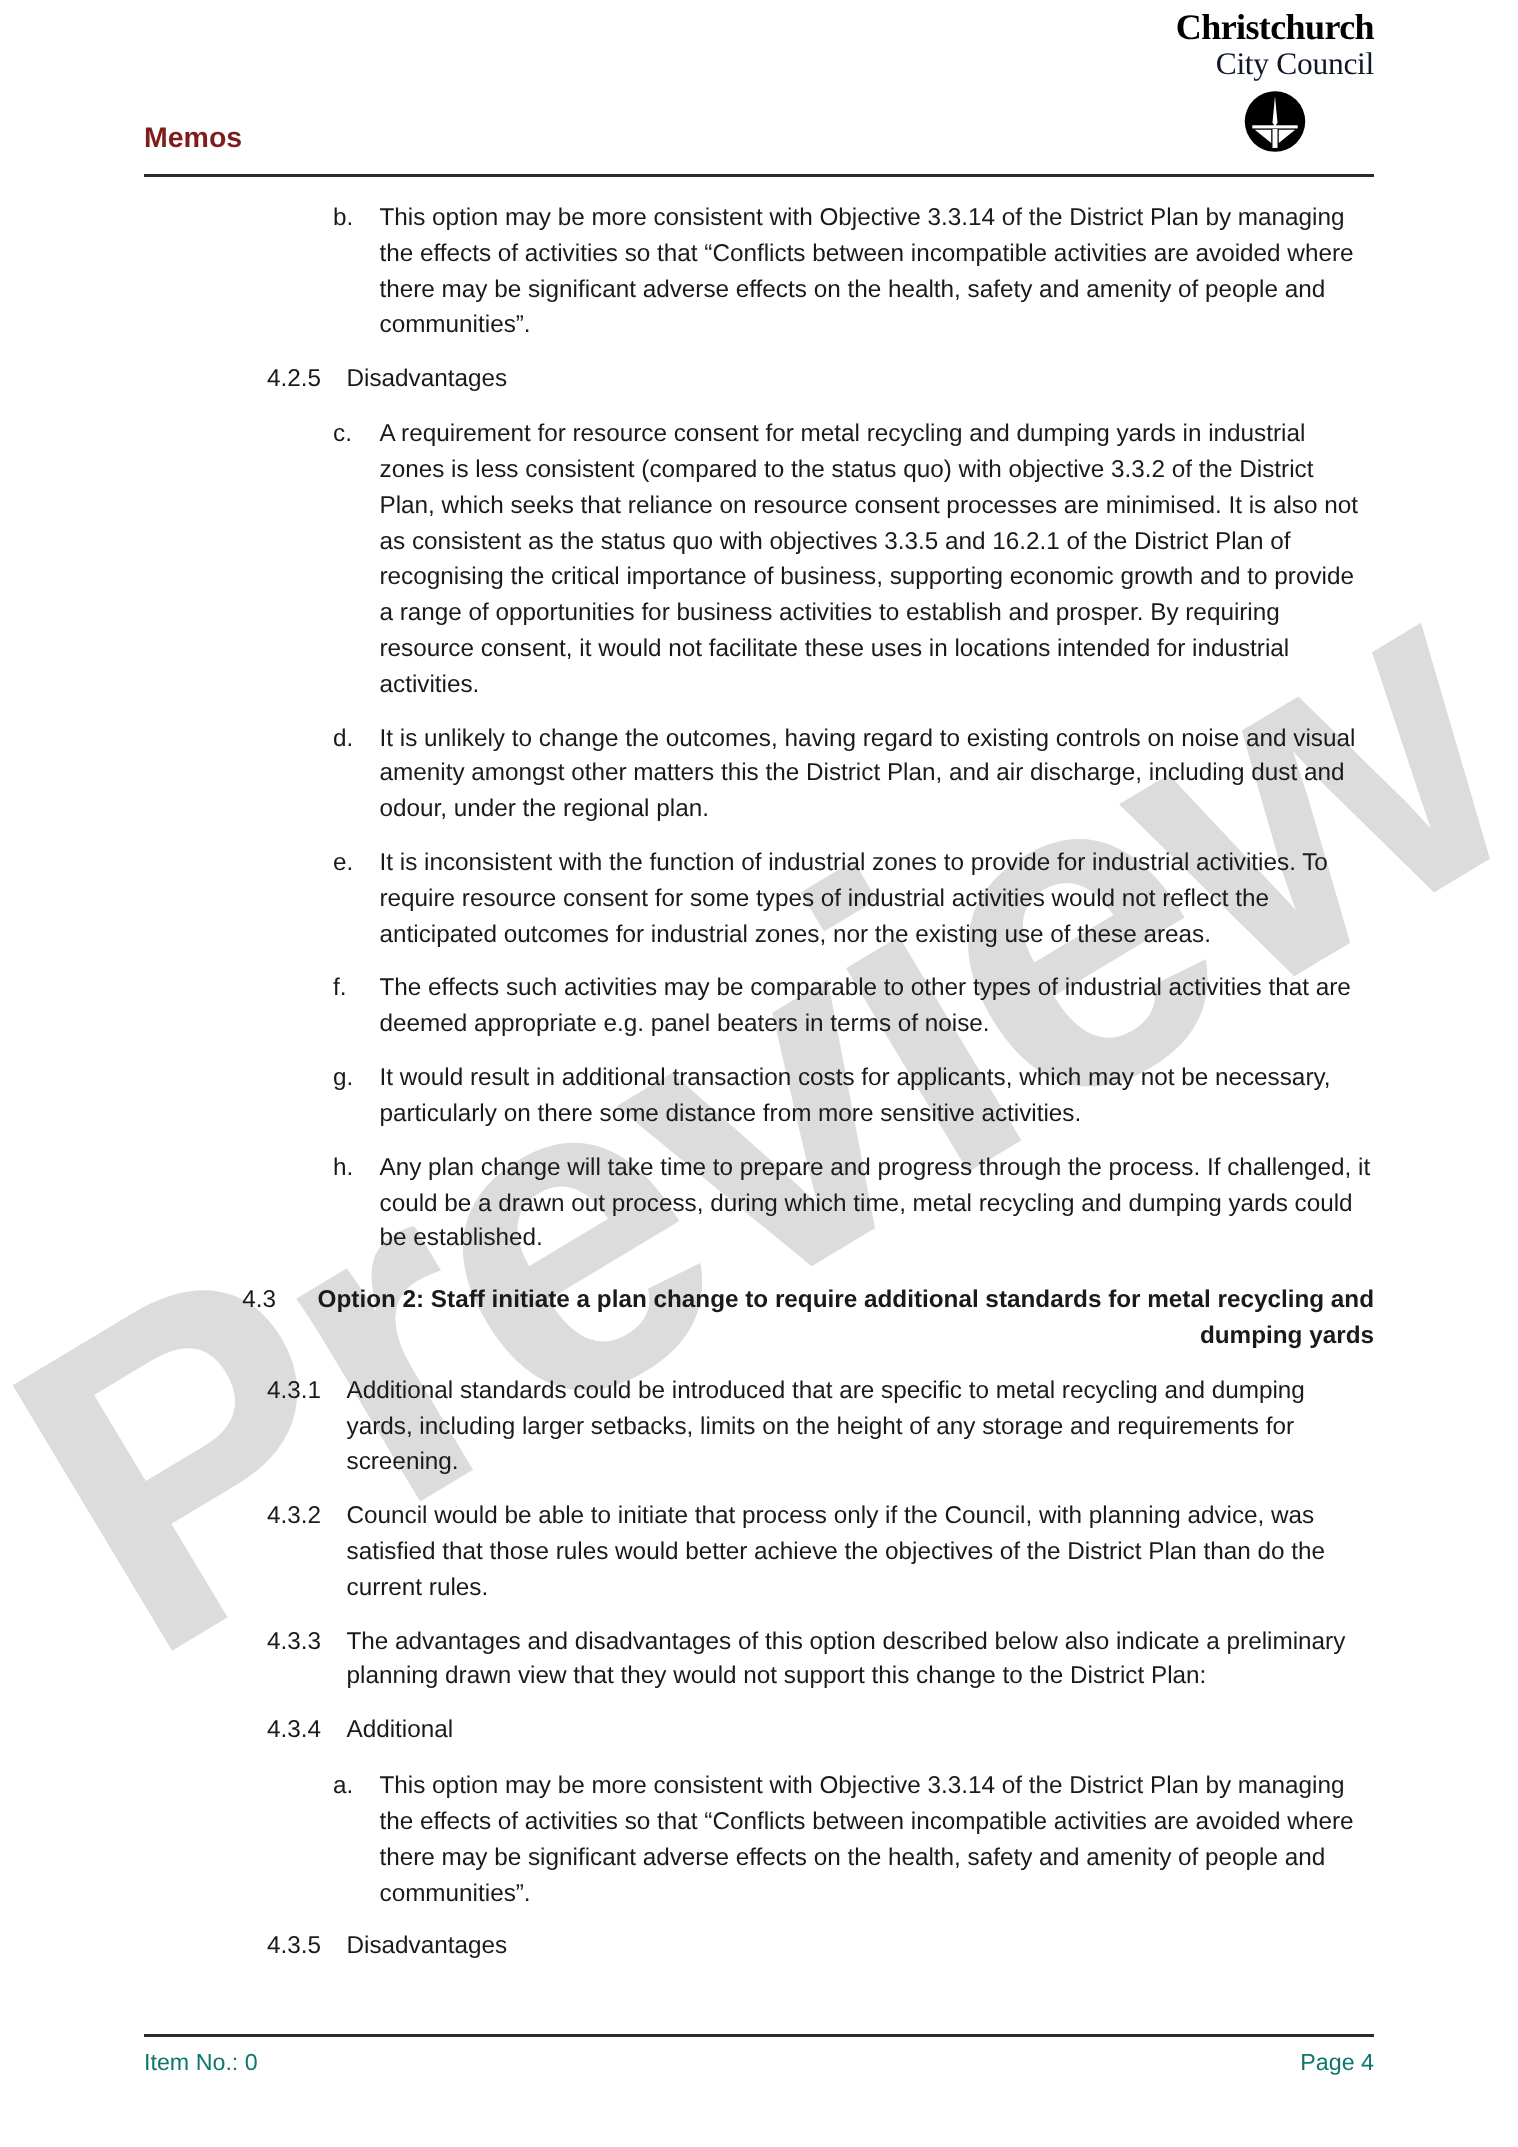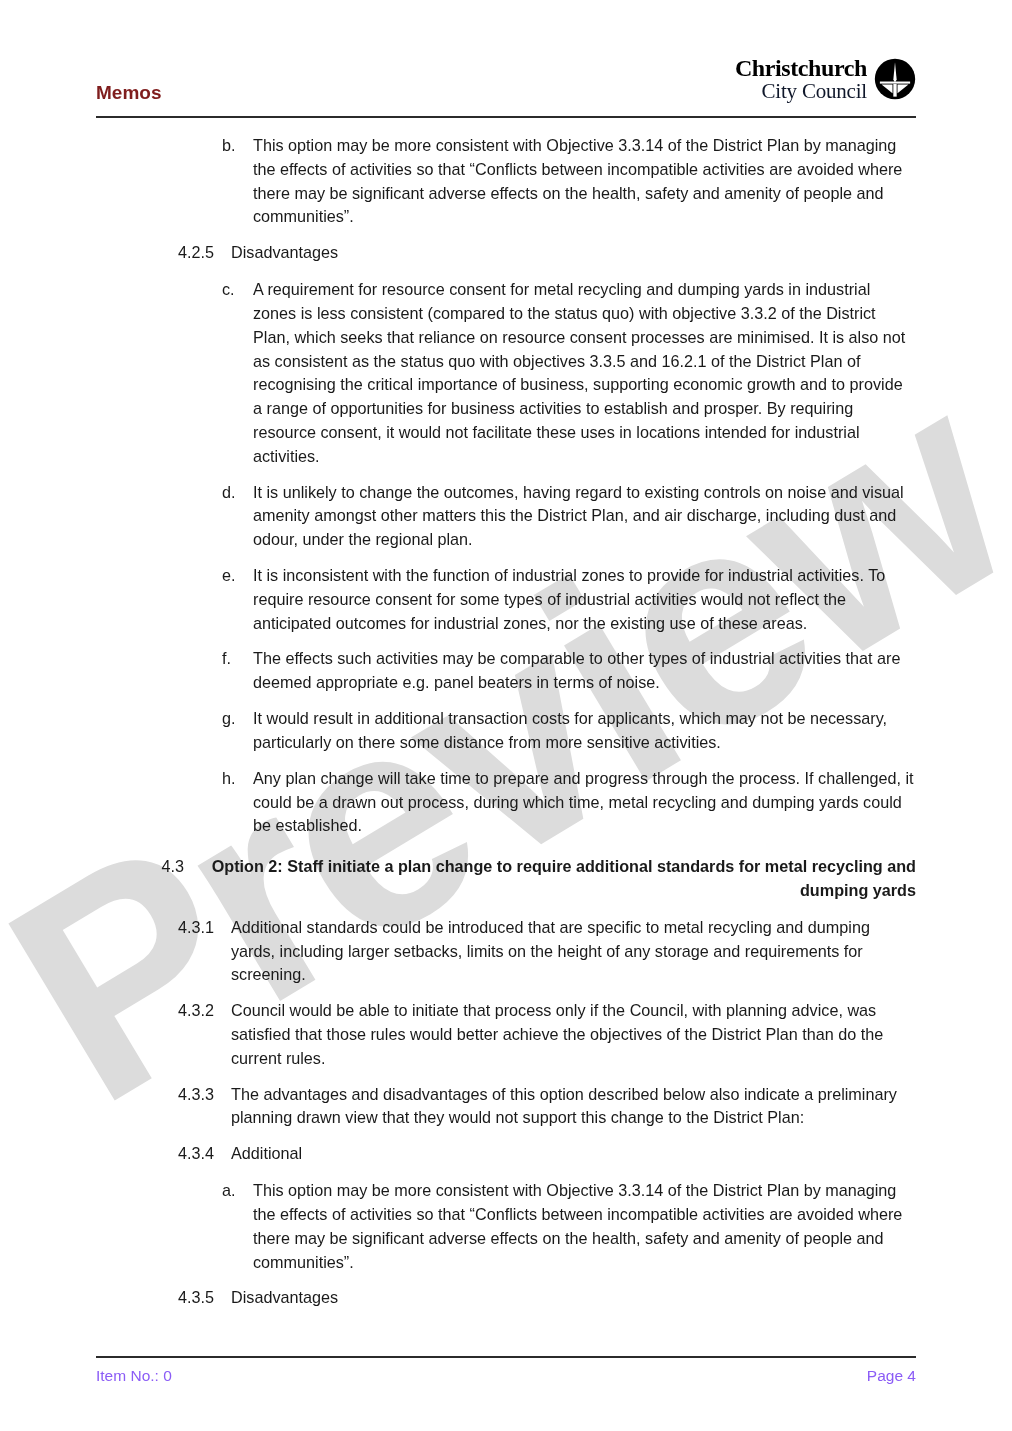--- a/index.html
+++ b/index.html
@@ -69,20 +69,21 @@
     font-size: 19px;
     font-weight: 700;
     color: #7f1d1d;
     letter-spacing: 0px;
     line-height: 1;
   }
   .brand {
     display: flex;
     align-items: center;
     gap: 7px;
+    flex-direction: column;
   }
   .brand-words {
     text-align: right;
     line-height: 1.02;
     font-family: "Liberation Serif", serif;
   }
   .brand-line1 {
     font-size: 24px;
     font-weight: 700;
     color: #000000;
@@ -177,21 +178,21 @@
   .footer-rule {
     height: 0;
     border-top: 2.5px solid #2b2b2b;
     margin-bottom: 9px;
   }
   .footer-row {
     display: flex;
     align-items: baseline;
     justify-content: space-between;
     font-size: 15.5px;
-    color: #8b5cf6;
+    color: #0f766e;
   }
 </style>
 </head>
 <body>
 
 <div class="page">
 
   <div class="watermark-layer">
     <div class="watermark-text">Preview</div>
   </div>

